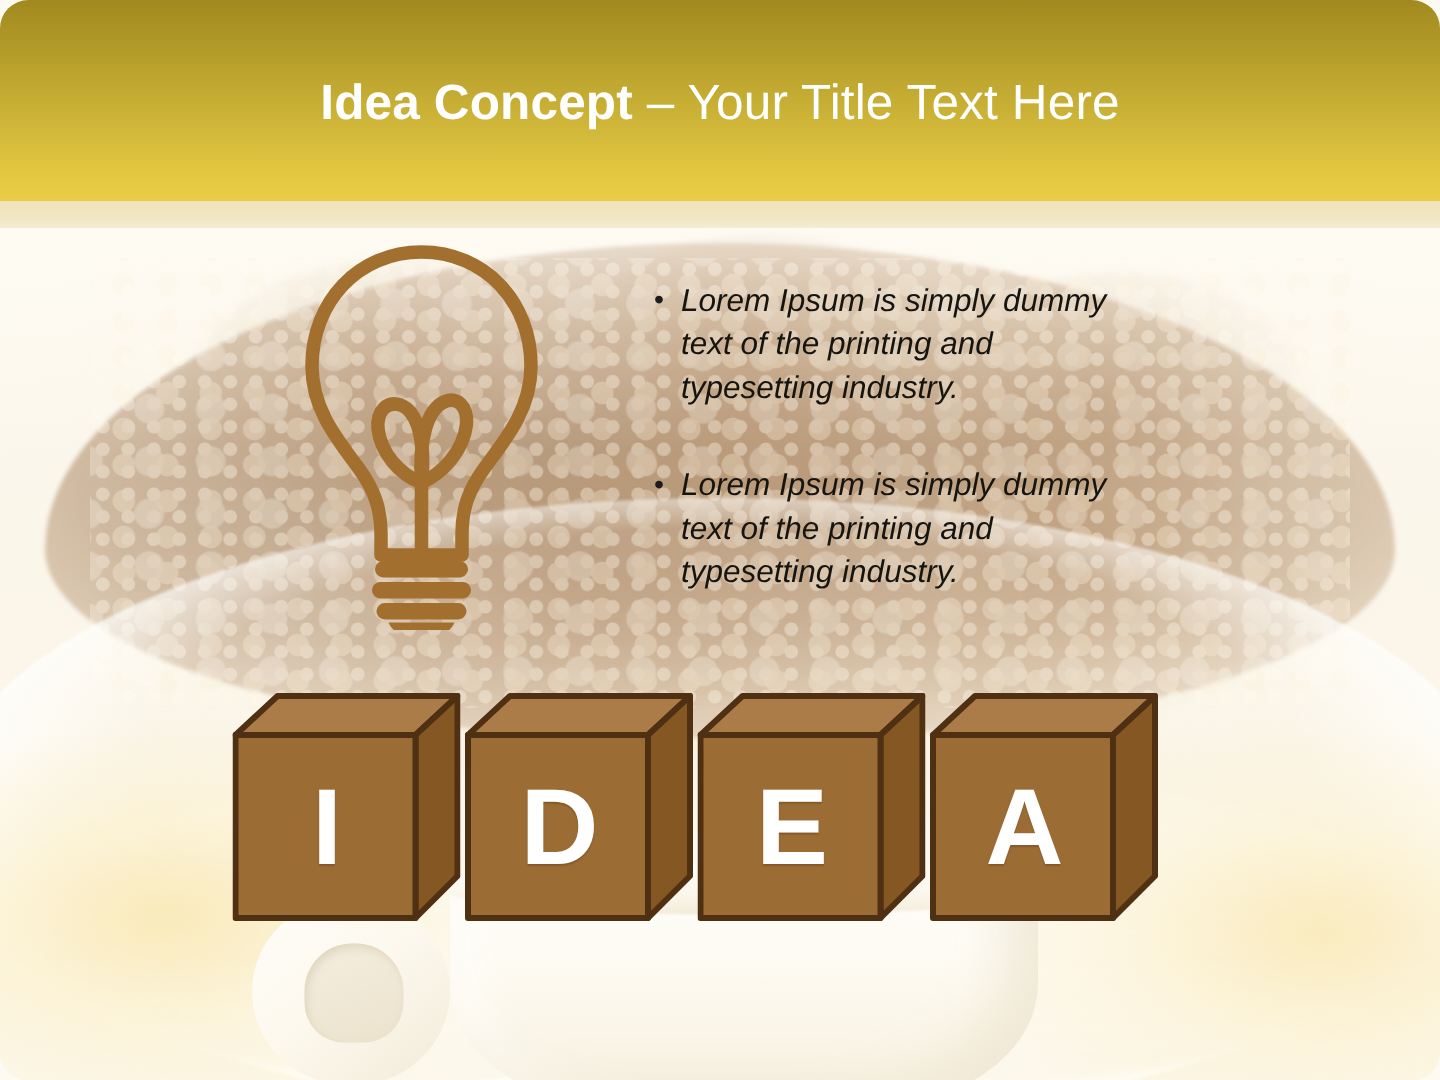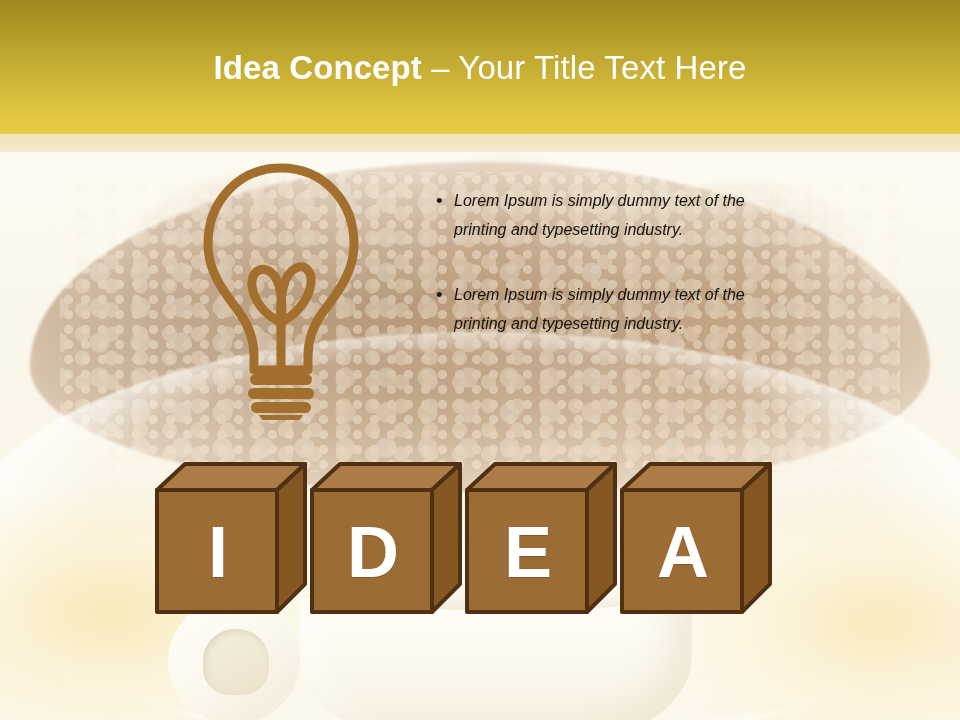--- a/index.html
+++ b/index.html
@@ -2,21 +2,21 @@
 <html><head>
 <meta charset="utf-8">
 <style>
   * { margin:0; padding:0; box-sizing:border-box; }
   html,body { width:960px; height:720px; overflow:hidden; }
   body {
     font-family:"Liberation Sans", sans-serif;
     background:#fdfaf2;
     position:relative;
   }
-  .slide { position:absolute; inset:0; width:960px; height:720px; overflow:hidden; }
+  .slide { position:absolute; inset:0; width:960px; height:720px; overflow:hidden;border-radius:19px; }
 
   
   .photo-stage {
     position:absolute; left:0; top:152px; width:960px; height:568px;
     overflow:hidden;
     background:
       radial-gradient(120% 90% at 50% 35%, rgba(255,255,255,0.00) 0%, rgba(255,253,246,0.30) 55%, rgba(255,253,246,0.72) 100%),
       linear-gradient(180deg,#fbf6ea 0%, #f8f1e2 30%, #f7efdd 60%, #f6ecd3 100%);
   }
   
@@ -141,21 +141,21 @@
 
   
   .bullets { position:absolute; left:432px; top:186px; width:330px; }
   .bullet-row { display:flex; align-items:flex-start; margin-bottom:36px; }
   .bullet-dot {
     width:22px; flex:0 0 22px; color:#1c1c1c;
     font-size:19px; line-height:29px; text-align:left; padding-left:4px;
   }
   .bullet-text {
     flex:1 1 auto; color:#16140f;
-    font-style:italic; font-size:16px; line-height:29px;
+    font-style:italic; font-size:21px; line-height:29px;
   }
 
   
   .cubes { position:absolute; left:0; top:462px; width:960px; height:152px; }
   .cube { position:absolute; top:0; width:152px; height:152px; }
   .cube svg { display:block; width:152px; height:152px; }
   .cube-letter {
     position:absolute; left:0; top:28px; width:126px; height:124px;
     display:flex; align-items:center; justify-content:center;
     color:#ffffff; font-weight:bold; font-size:72px; line-height:72px;

